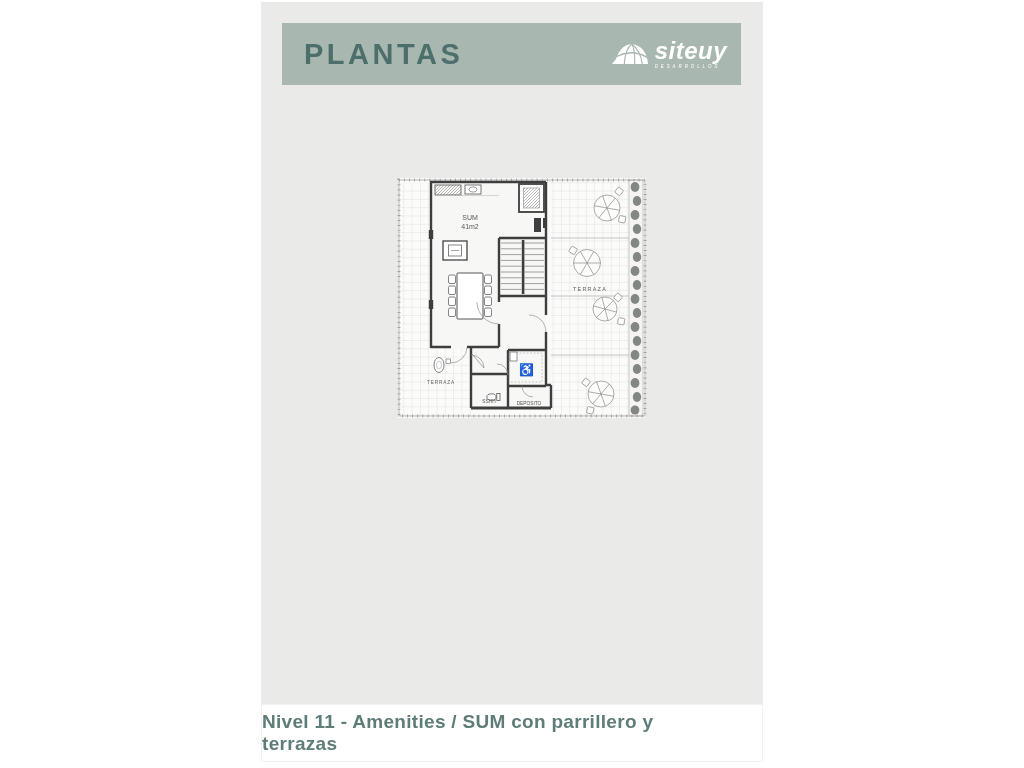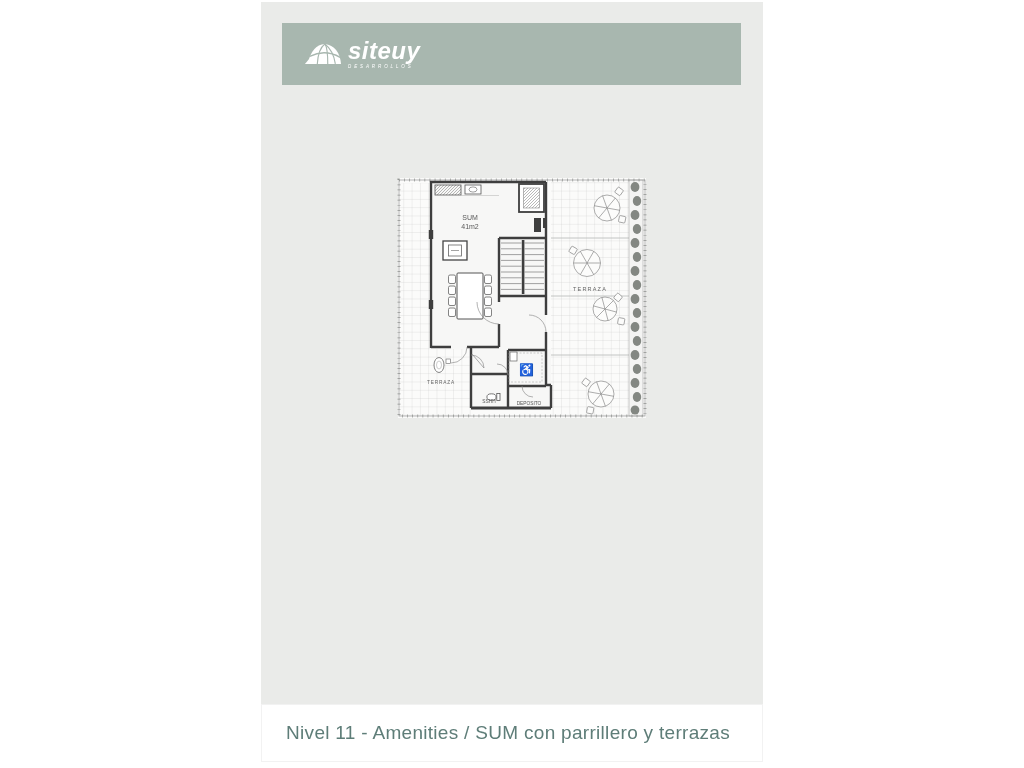--- a/index.html
+++ b/index.html
@@ -21,31 +21,32 @@
   }
   .logo{display:flex;align-items:center;}
   .logo-icon{margin-right:6px;margin-top:2px;}
   .logo-textblock{display:flex;flex-direction:column;line-height:1;font-style:italic;}
   .logo-brand{font-size:24px;font-weight:700;color:#ffffff;letter-spacing:0.5px;}
   .logo-tagline{font-size:4.5px;letter-spacing:2.9px;color:#ffffff;margin-top:2px;}
   .plan-wrap{position:absolute;left:134px;top:172px;width:256px;height:248px;}
   .footer{
     position:absolute;left:0;bottom:0;width:100%;height:58px;background:#ffffff;
     display:flex;align-items:center;justify-content:flex-end;
-    padding-right:32px;box-sizing:border-box;border:1px solid #f2f2f2;
+    padding-right:32px;box-sizing:border-box;border:1px solid #f2f2f2;font-weight:bold;
   }
   .footer-caption{font-size:19px;color:#5e7d78;letter-spacing:0.3px;}
   svg text{font-family:"Liberation Sans",sans-serif;}
 </style>
 </head>
 <body>
 
 <div class="card">
 
   <div class="header-bar">
+    <div class="header-title">PLANTAS</div>
     <div class="logo">
       <span class="logo-icon">
         <svg width="38" height="27" viewBox="0 0 40 28">
           <path d="M1,25 L6,19 L7.5,25 Z" fill="#ffffff"></path>
           <path d="M4,25 Q8,5 22,4 Q37,6 39,25 Z" fill="#ffffff"></path>
           <path d="M6,17 Q22,9 38,18" stroke="#a8b7af" stroke-width="1.4" fill="none"></path>
           <path d="M14,25 Q15,9 22,4" stroke="#a8b7af" stroke-width="1.2" fill="none"></path>
           <path d="M25,25 Q25,8 22,4" stroke="#a8b7af" stroke-width="1.2" fill="none"></path>
           <path d="M33,25 Q31,11 22,4" stroke="#a8b7af" stroke-width="1.2" fill="none"></path>
         </svg>

